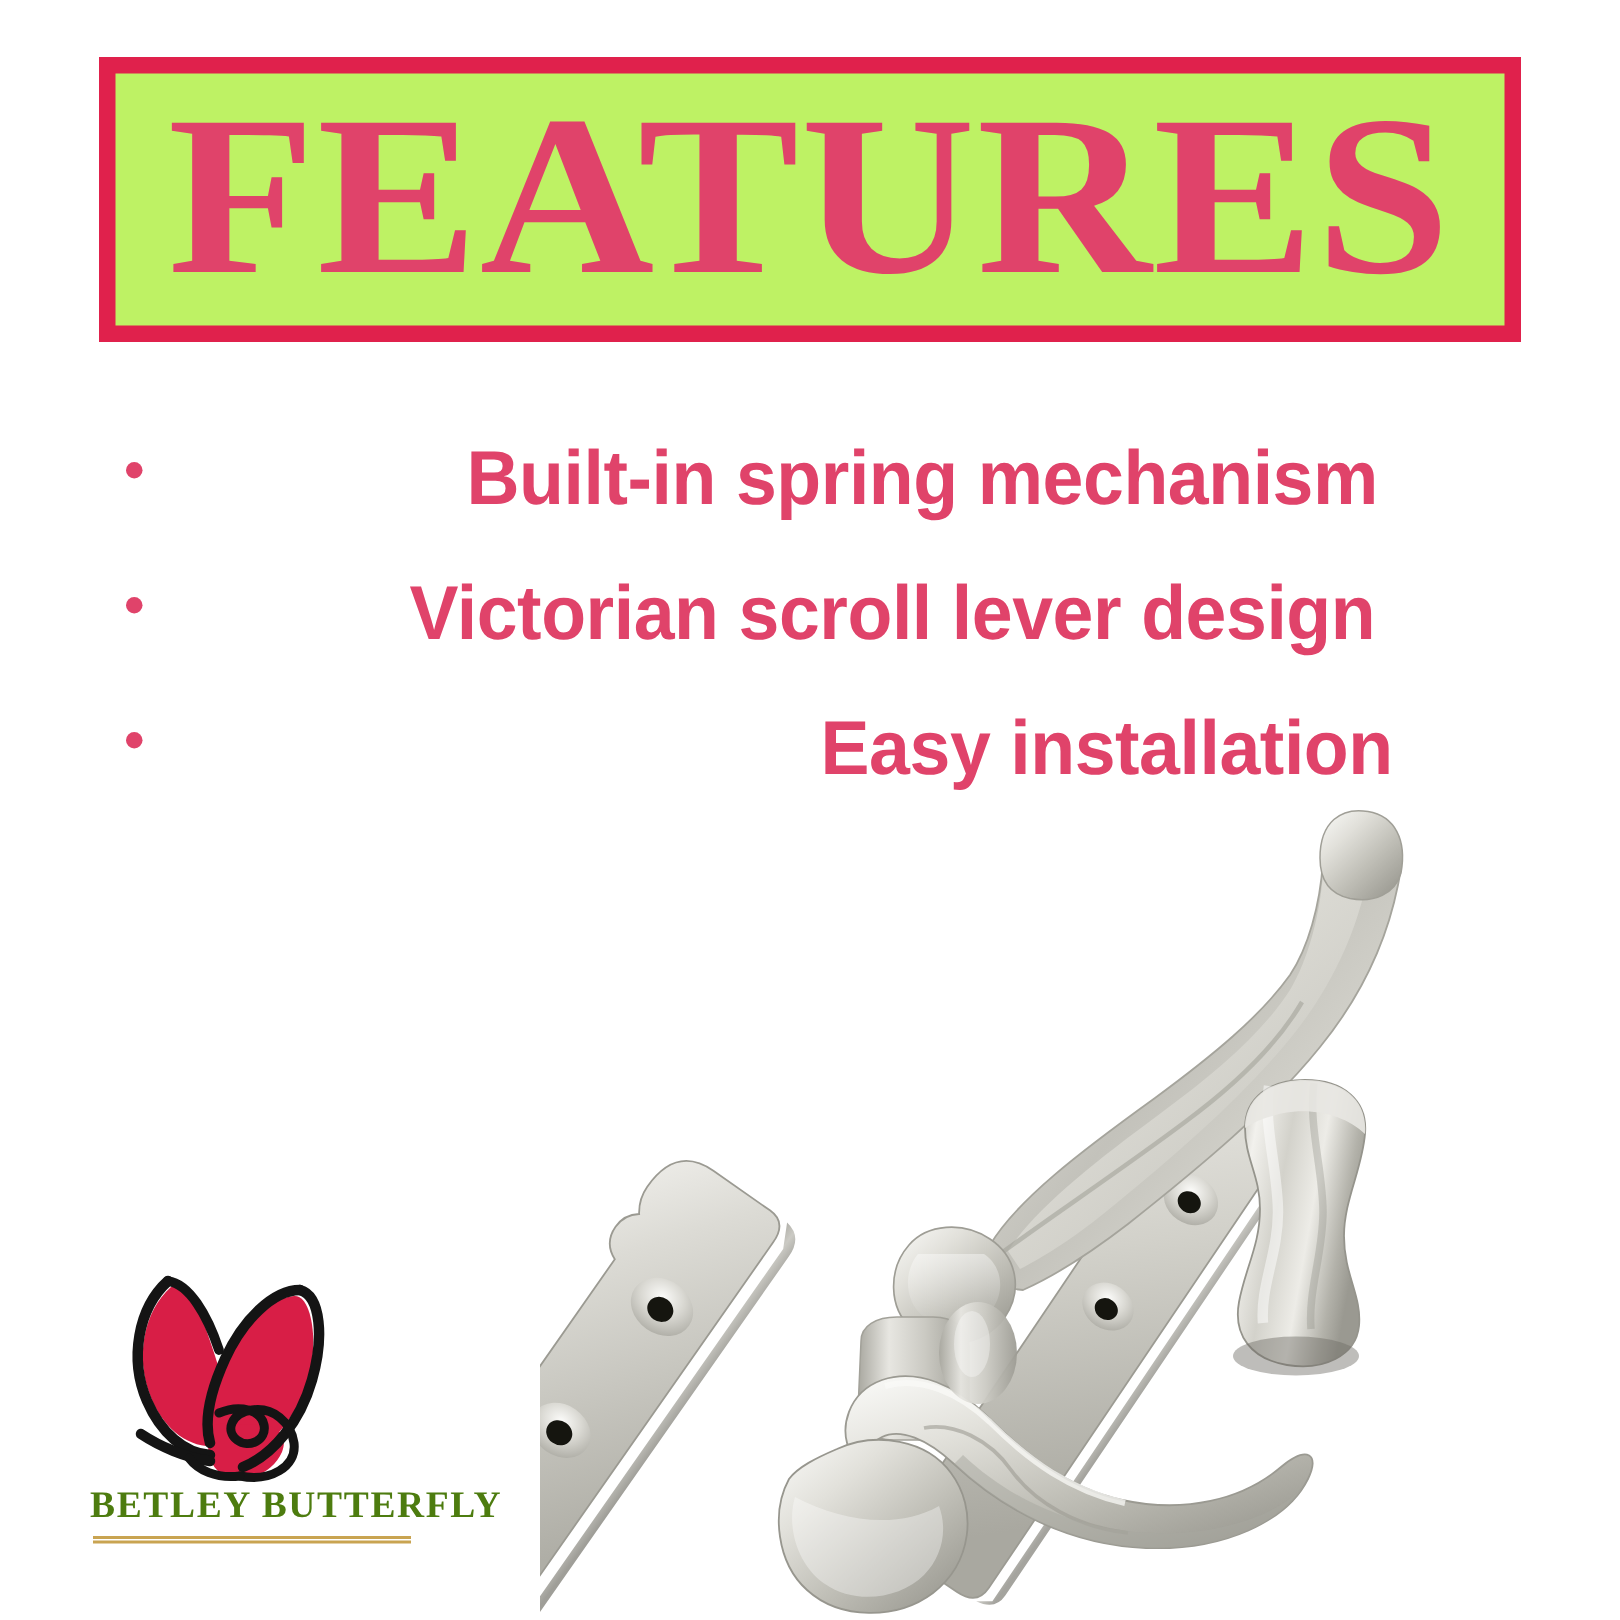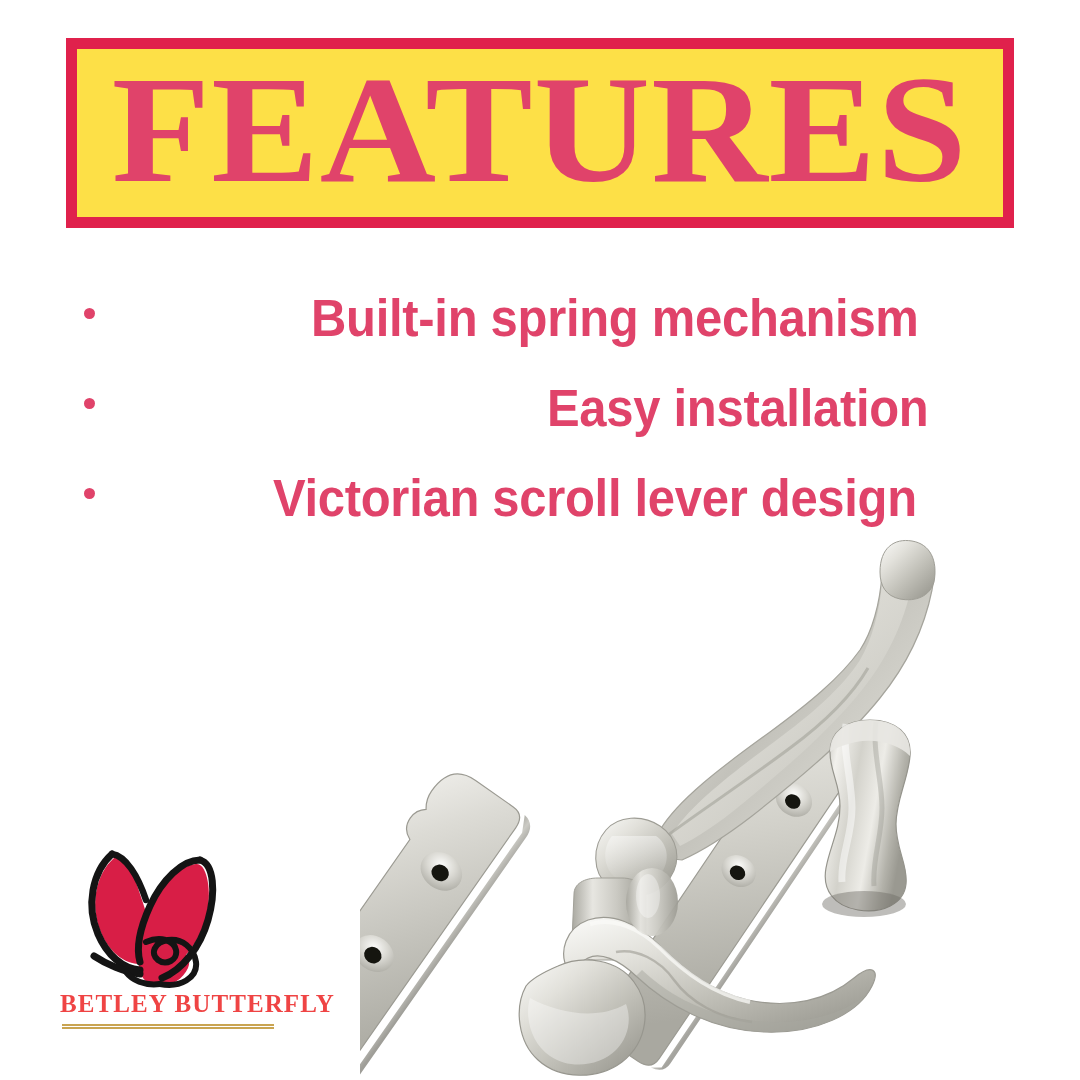--- a/index.html
+++ b/index.html
@@ -28,21 +28,21 @@
     position: absolute;
     left: 66px;
     top: 38px;
     width: 948px;
     height: 190px;
     border: 11px solid #E0214C;
     box-sizing: border-box;
     display: flex;
     align-items: center;
     justify-content: center;
-    background: #fde047;
+    background: #bef264;
   }
   #title-text {
     font-family: "Liberation Serif", "DejaVu Serif", serif;
     font-weight: bold;
     font-size: 152px;
     line-height: 1;
     color: #E0436A;
     letter-spacing: 1px;
     transform: scaleX(1.06) scaleY(1.0);
     transform-origin: center center;
@@ -115,21 +115,21 @@
   #logo-wordmark {
     position: absolute;
     left: 0px;
     top: 152px;
     width: 215px;
     text-align: center;
     font-family: "Liberation Serif", "DejaVu Serif", serif;
     font-weight: bold;
     font-size: 25px;
     letter-spacing: 1.1px;
-    color: #ef4444;
+    color: #4d7c0f;
     white-space: nowrap;
   }
   #logo-rule {
     position: absolute;
     left: 2px;
     top: 186px;
     width: 212px;
     height: 5px;
   }
   #logo-rule .rule-line {
@@ -147,25 +147,25 @@
     <div id="title-text">FEATURES</div>
   </div>
 
   <ul id="feature-list">
     <li class="feature-item">
       <span class="bullet-dot"></span>
       <span class="feature-text">Built-in spring mechanism</span>
     </li>
     <li class="feature-item">
       <span class="bullet-dot"></span>
-      <span class="feature-text">Easy installation</span>
+      <span class="feature-text">Victorian scroll lever design</span>
     </li>
     <li class="feature-item">
       <span class="bullet-dot"></span>
-      <span class="feature-text">Victorian scroll lever design</span>
+      <span class="feature-text">Easy installation</span>
     </li>
   </ul>
 
   <svg id="product-photo" viewBox="0 0 725 585" aria-label="Satin nickel Victorian scroll lever door handle on backplate">
     <defs>
 
       <linearGradient id="gPlate" x1="0" y1="0" x2="0.35" y2="1">
         <stop offset="0%" stop-color="#EFEEEA"></stop>
         <stop offset="25%" stop-color="#DCDBD5"></stop>
         <stop offset="60%" stop-color="#C7C6BF"></stop>

